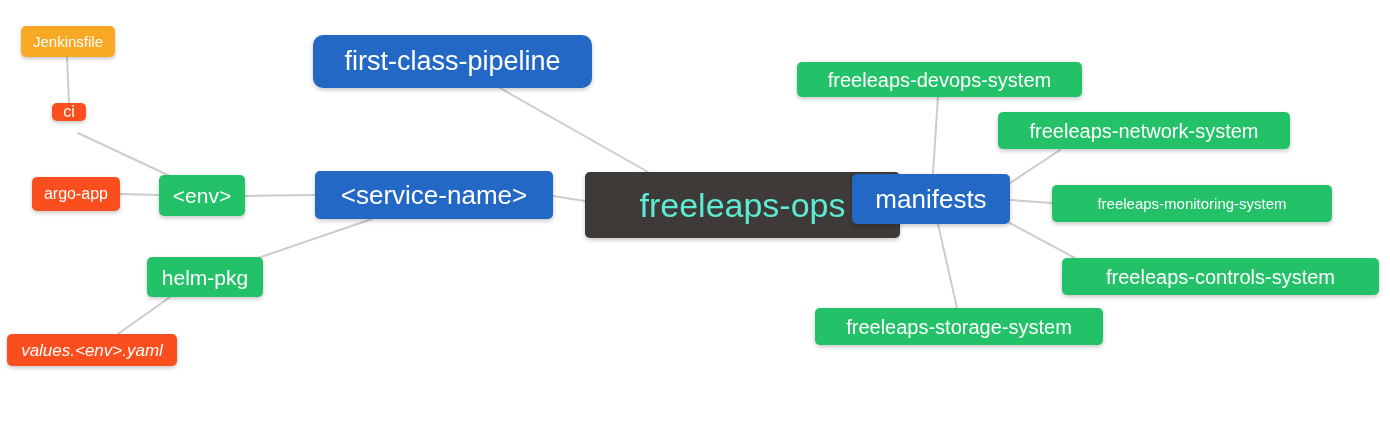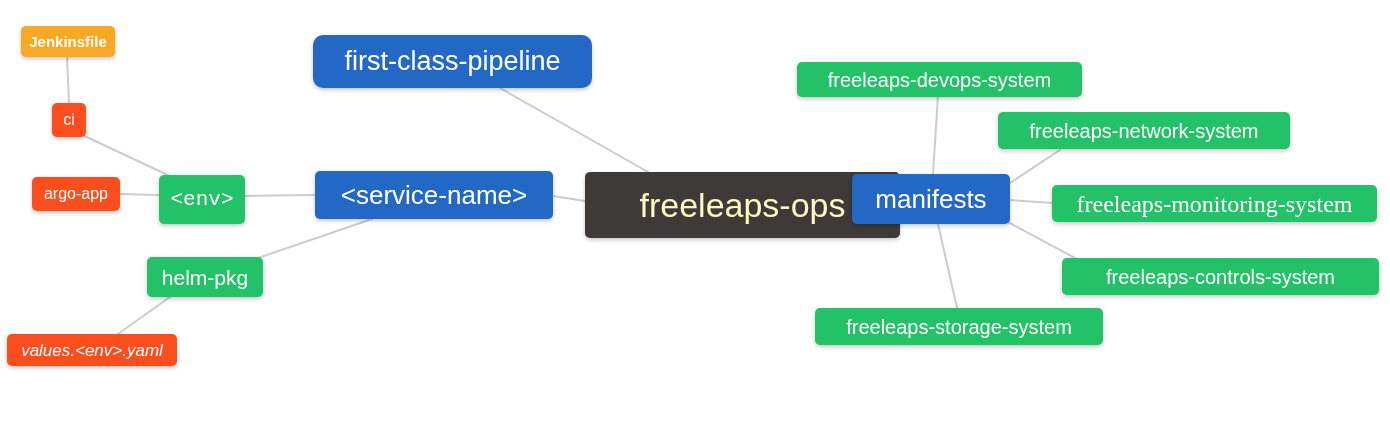--- a/index.html
+++ b/index.html
@@ -46,28 +46,28 @@
       <line x1="372" y1="219" x2="258" y2="258" stroke="#cccccc" stroke-width="2" stroke-linecap="round"></line>
       <line x1="170" y1="297" x2="118" y2="334" stroke="#cccccc" stroke-width="2" stroke-linecap="round"></line>
       <line x1="843" y1="203" x2="858" y2="200" stroke="#cccccc" stroke-width="2" stroke-linecap="round"></line>
       <line x1="940" y1="64" x2="933" y2="174" stroke="#cccccc" stroke-width="2" stroke-linecap="round"></line>
       <line x1="1010" y1="183" x2="1060" y2="150" stroke="#cccccc" stroke-width="2" stroke-linecap="round"></line>
       <line x1="1010" y1="200" x2="1052" y2="203" stroke="#cccccc" stroke-width="2" stroke-linecap="round"></line>
       <line x1="1008" y1="222" x2="1075" y2="258" stroke="#cccccc" stroke-width="2" stroke-linecap="round"></line>
       <line x1="938" y1="224" x2="957" y2="308" stroke="#cccccc" stroke-width="2" stroke-linecap="round"></line>
     </svg>
 
-<div class="node" style="left: 585px; top: 172px; width: 315px; height: 66px; font-size: 34px; background: rgb(61, 58, 55); color: #fef9c3;">freeleaps-ops</div>
+<div class="node" style="left: 585px; top: 172px; width: 315px; height: 66px; font-size: 34px; background: rgb(61, 58, 55); color: #5eead4;">freeleaps-ops</div>
     <div class="node" style="left: 313px; top: 35px; width: 279px; height: 53px; font-size: 27px; background: rgb(34, 104, 196); color: rgb(255, 255, 255); border-radius: 10px;">first-class-pipeline</div>
     <div class="node" style="left: 315px; top: 171px; width: 238px; height: 48px; font-size: 26px; background: rgb(34, 104, 196); color: rgb(255, 255, 255);">&lt;service-name&gt;</div>
     <div class="node" style="left: 852px; top: 174px; width: 158px; height: 50px; font-size: 26px; background: rgb(34, 104, 196); color: rgb(255, 255, 255);">manifests</div>
-    <div class="node" style="left: 159px; top: 175px; width: 86px; height: 49px; font-size: 21px; background: rgb(35, 194, 104); color: rgb(255, 255, 255); font-family: Liberation Mono, monospace;">&lt;env&gt;</div>
+    <div class="node" style="left: 159px; top: 175px; width: 86px; height: 41px; font-size: 21px; background: rgb(35, 194, 104); color: rgb(255, 255, 255);">&lt;env&gt;</div>
     <div class="node" style="left: 147px; top: 257px; width: 116px; height: 40px; font-size: 21px; background: rgb(35, 194, 104); color: rgb(255, 255, 255);">helm-pkg</div>
-    <div class="node" style="left: 52px; top: 103px; width: 34px; height: 34px; font-size: 16px; background: rgb(250, 78, 30); color: rgb(255, 255, 255);">ci</div>
+    <div class="node" style="left: 52px; top: 103px; width: 34px; height: 18px; font-size: 16px; background: rgb(250, 78, 30); color: rgb(255, 255, 255);">ci</div>
     <div class="node" style="left: 32px; top: 177px; width: 88px; height: 34px; font-size: 16px; background: rgb(250, 78, 30); color: rgb(255, 255, 255);">argo-app</div>
-    <div class="node" style="left: 21px; top: 26px; width: 94px; height: 31px; font-size: 15px; background: rgb(249, 168, 37); color: rgb(255, 255, 255); font-weight: bold;">Jenkinsfile</div>
+    <div class="node" style="left: 21px; top: 26px; width: 94px; height: 31px; font-size: 15px; background: rgb(249, 168, 37); color: rgb(255, 255, 255);">Jenkinsfile</div>
     <div class="node" style="left: 7px; top: 334px; width: 170px; height: 32px; font-size: 17px; background: rgb(250, 78, 30); color: rgb(255, 255, 255); font-style: italic;">values.&lt;env&gt;.yaml</div>
     <div class="node" style="left: 797px; top: 30px; width: 285px; height: 35px; font-size: 20px; background: rgb(35, 194, 104); color: rgb(255, 255, 255); margin-top: 32px;">freeleaps-devops-system</div>
     <div class="node" style="left: 998px; top: 112px; width: 292px; height: 37px; font-size: 20px; background: rgb(35, 194, 104); color: rgb(255, 255, 255);">freeleaps-network-system</div>
-    <div class="node" style="left: 1052px; top: 185px; width: 325px; height: 37px; font-size: 24px; background: rgb(35, 194, 104); color: rgb(255, 255, 255); font-family: Liberation Serif, serif;">freeleaps-monitoring-system</div>
+    <div class="node" style="left: 1052px; top: 185px; width: 280px; height: 37px; font-size: 15px; background: rgb(35, 194, 104); color: rgb(255, 255, 255);">freeleaps-monitoring-system</div>
     <div class="node" style="left: 1062px; top: 258px; width: 317px; height: 37px; font-size: 20px; background: rgb(35, 194, 104); color: rgb(255, 255, 255);">freeleaps-controls-system</div>
     <div class="node" style="left: 815px; top: 308px; width: 288px; height: 37px; font-size: 20px; background: rgb(35, 194, 104); color: rgb(255, 255, 255);">freeleaps-storage-system</div>
   </div>
 
 </body></html>

